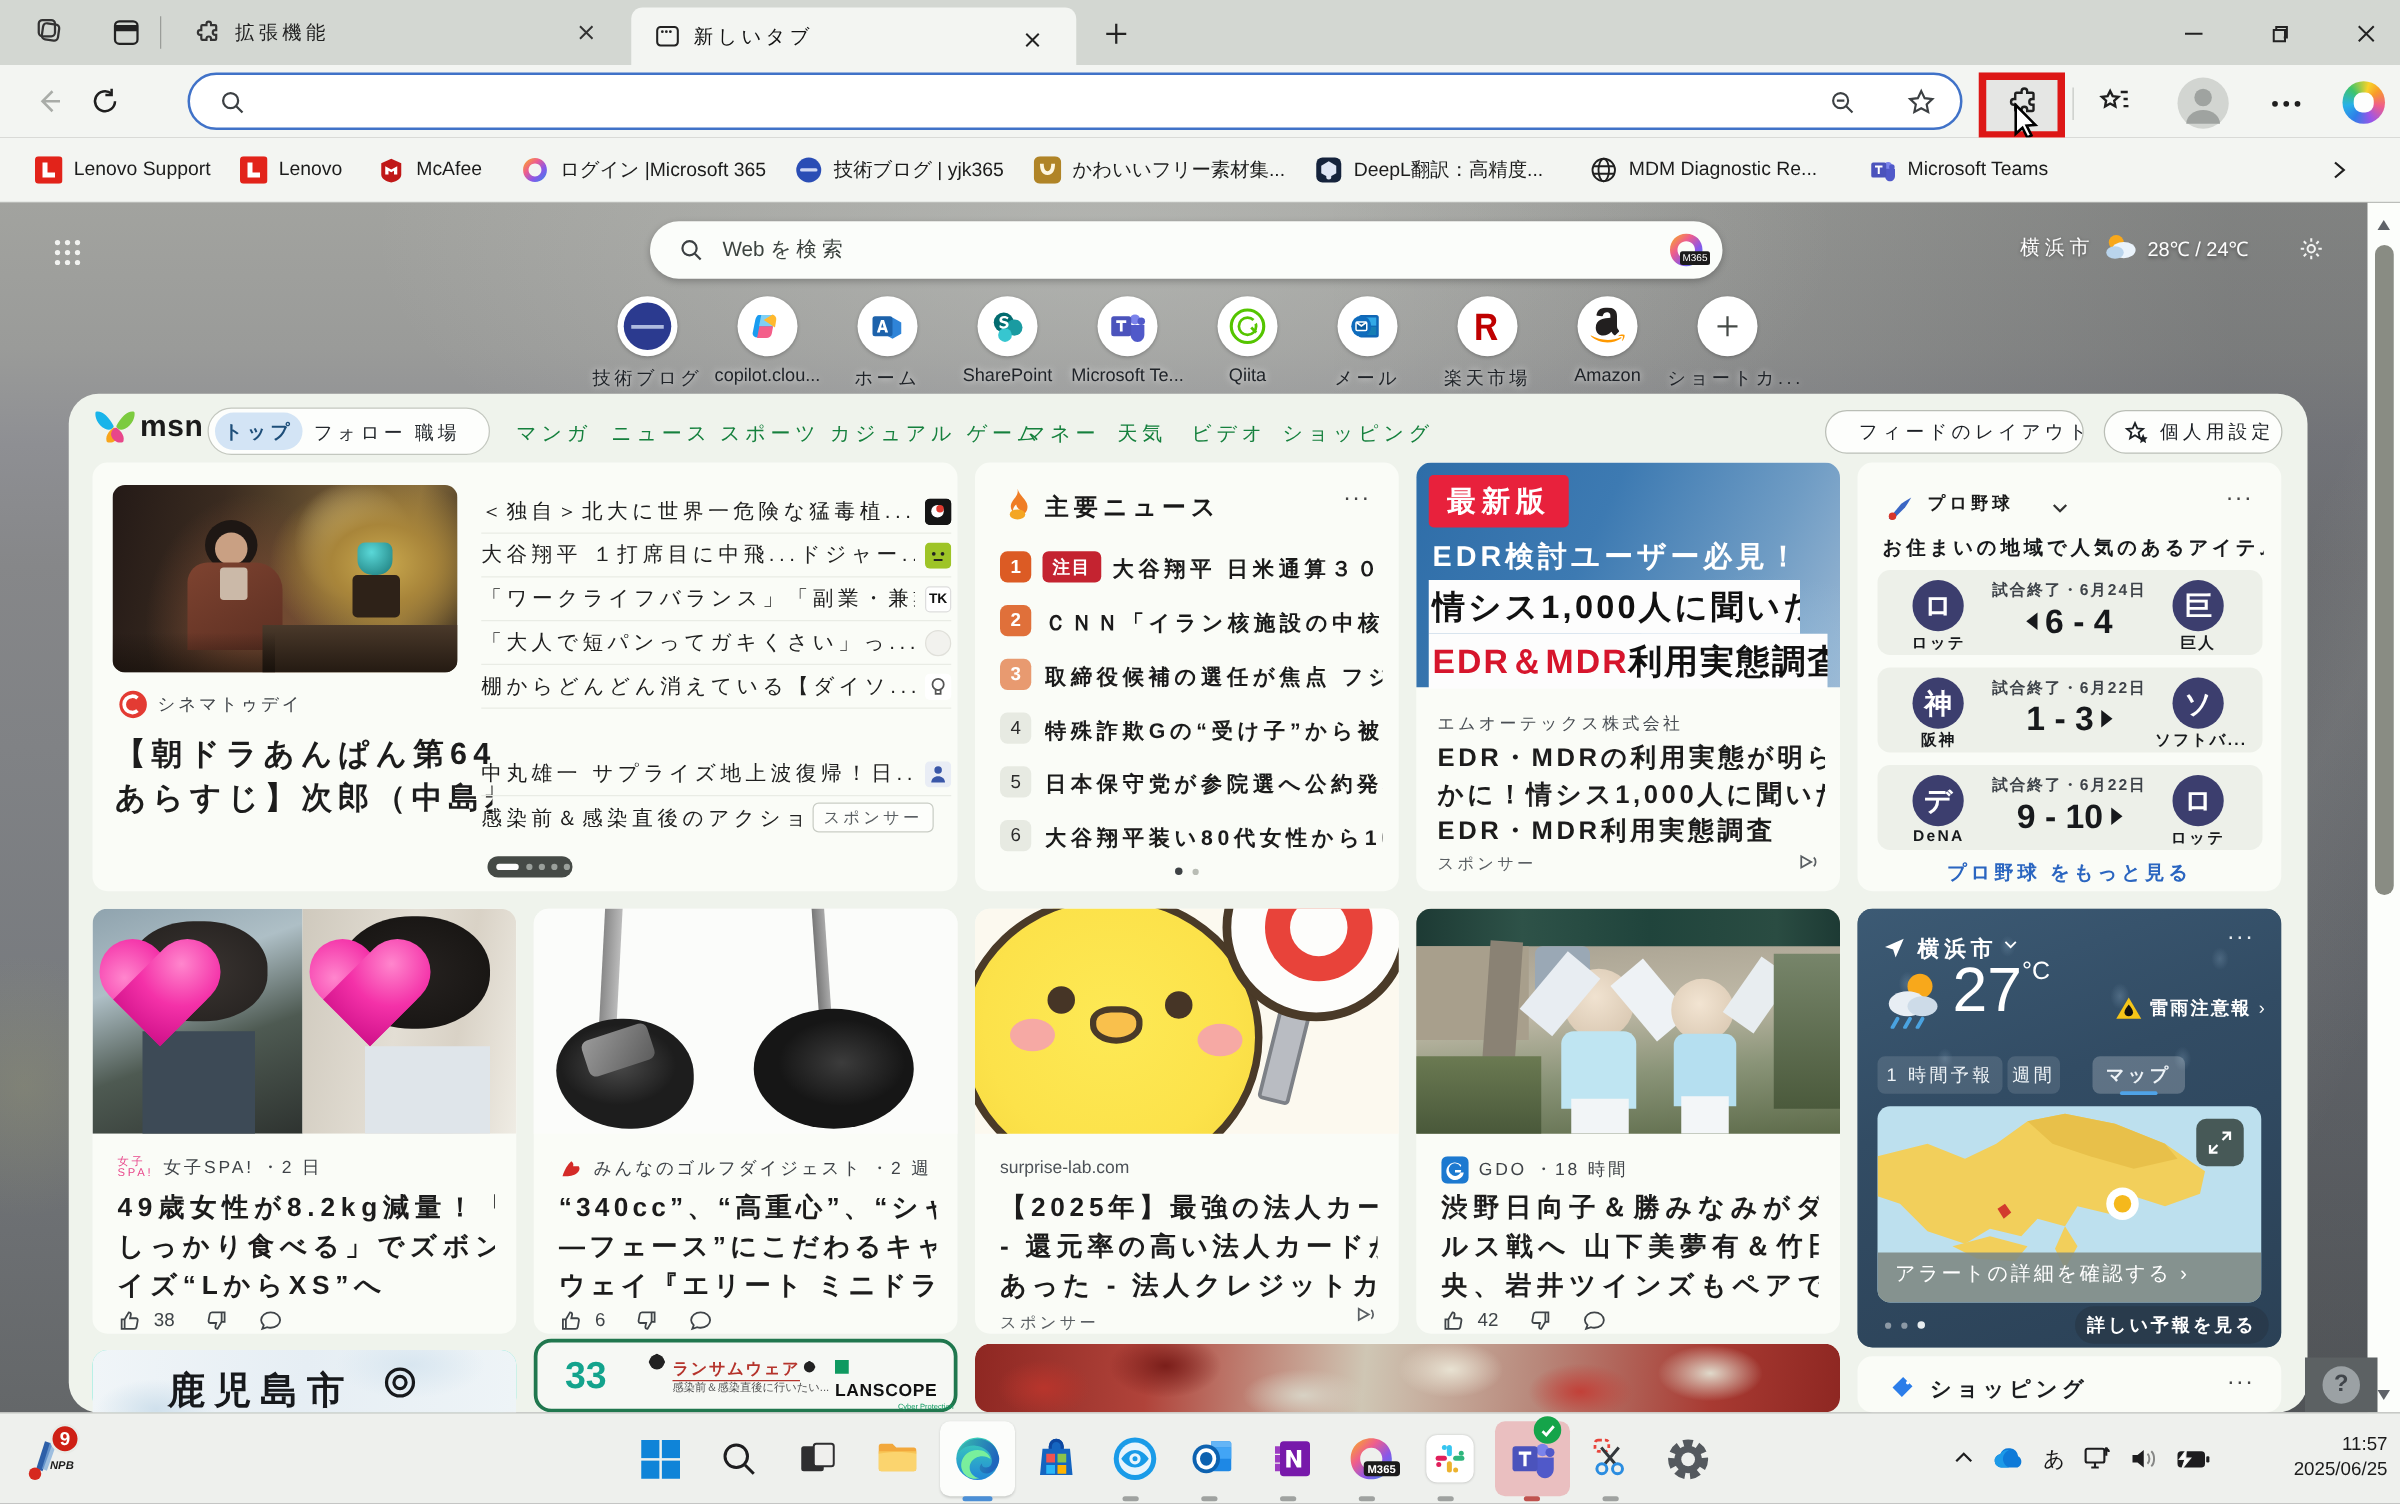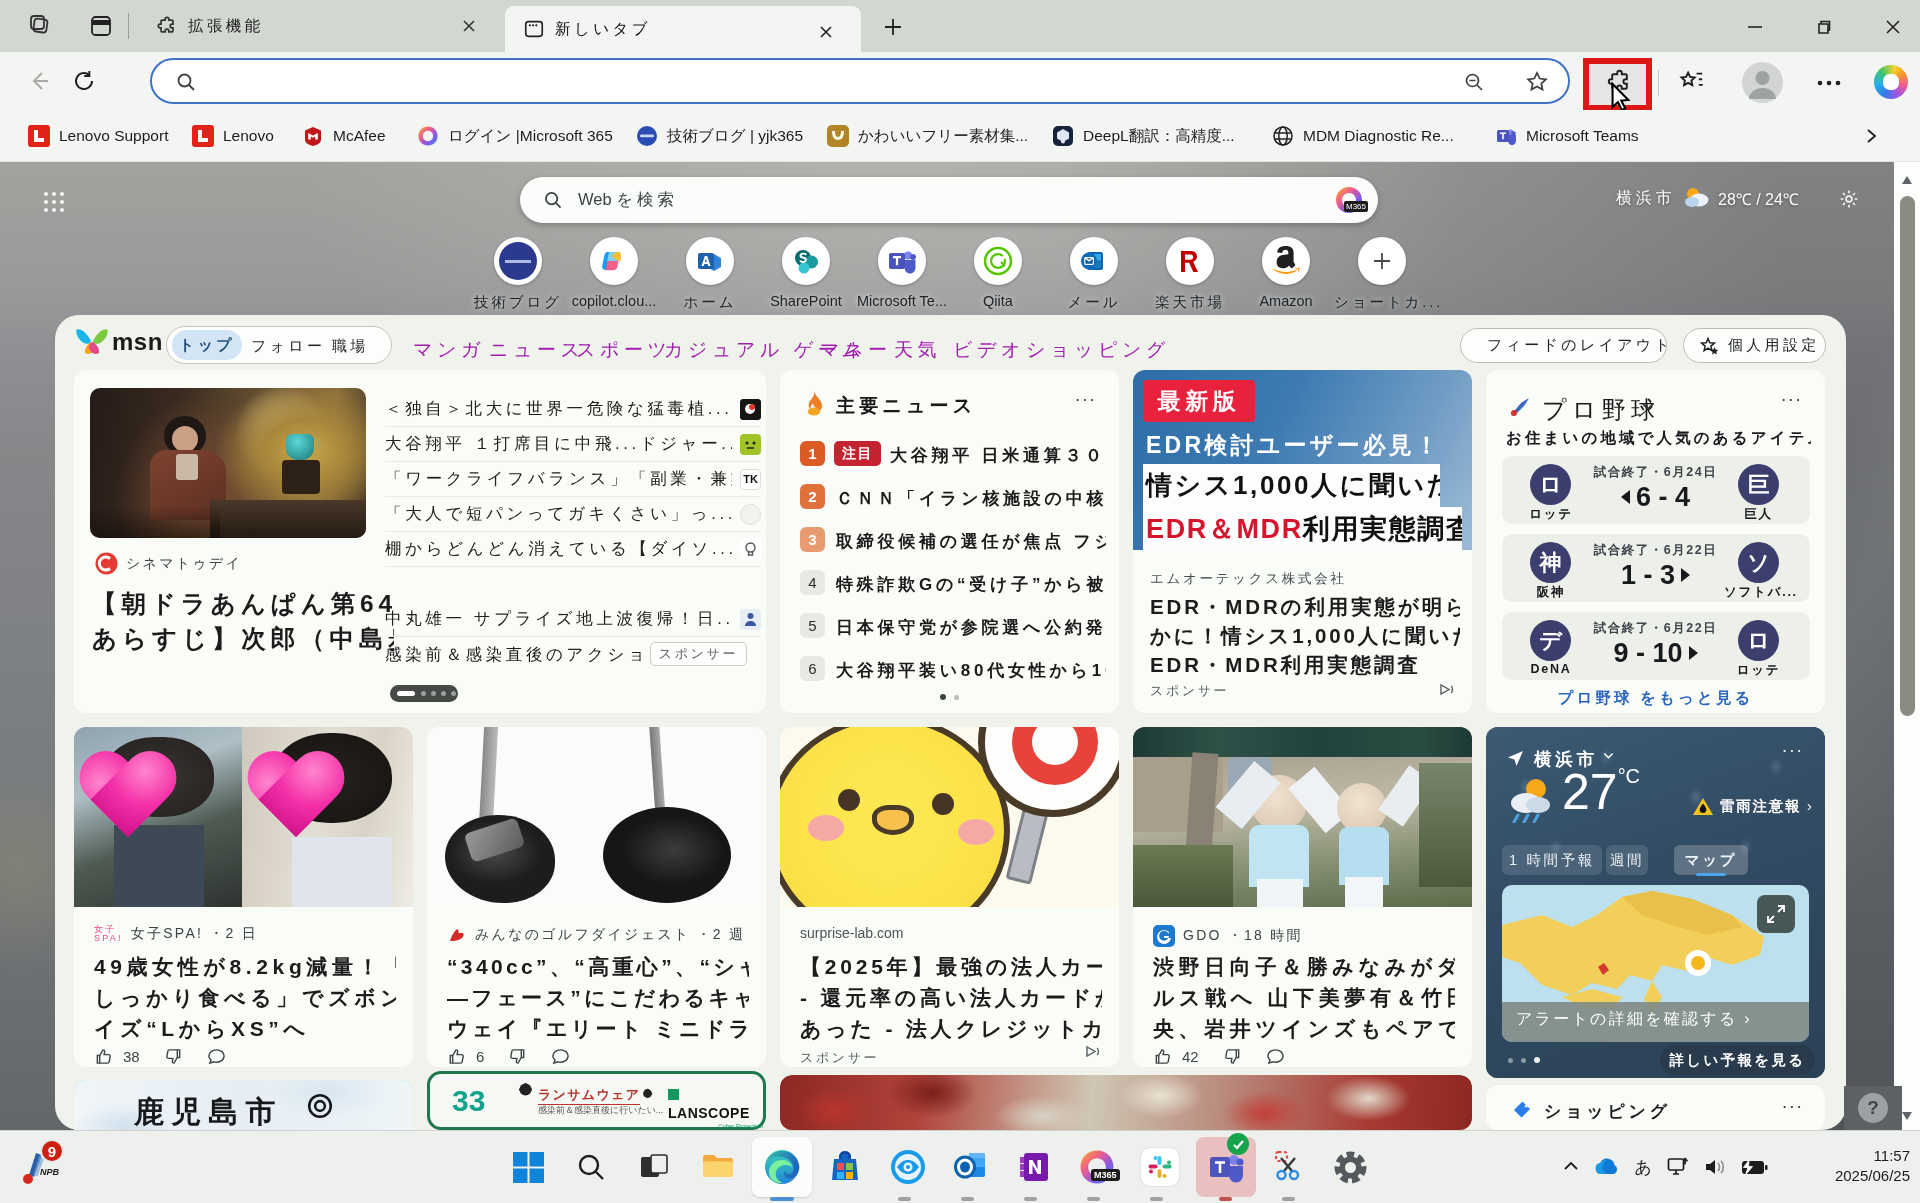--- a/index.html
+++ b/index.html
@@ -34,21 +34,21 @@
 #searchbox .ph{font-size:16.5px;color:#3d4440;margin-left:14px}
 
 .ql{position:absolute;top:75px;width:96px;text-align:center}
 .ql .cir{width:48px;height:48px;border-radius:50%;background:#fff;margin:0 auto;box-shadow:0 1px 3px rgba(0,0,0,.25);display:flex;align-items:center;justify-content:center}
 .ql .lb{margin-top:8px;font-size:14.5px;color:#202429;text-shadow:0 0 6px rgba(255,255,255,.8);white-space:nowrap}
 .jl{letter-spacing:.2em}
 
 #feed{position:absolute;left:55px;top:153px;width:1791px;height:815px;background:#eff3ec;border-radius:24px}
 .card{position:absolute;background:#fafcf7;border-radius:12px}
 
-.navlink{position:absolute;top:15px;font-size:19px;color:#a21caf;white-space:nowrap;letter-spacing:.24em}
+.navlink{position:absolute;top:15px;font-size:16px;color:#15803d;white-space:nowrap;letter-spacing:.24em}
 .hbtn{position:absolute;top:13px;height:35px;border:1px solid #babeb6;border-radius:18px;background:#fdfefc;display:flex;align-items:center;font-size:15px;color:#1b1f24;letter-spacing:.22em;white-space:nowrap;overflow:hidden}
 
 .cimg{position:absolute;left:0;top:0;width:100%;height:180px;border-radius:12px 12px 0 0;overflow:hidden}
 .src{position:absolute;display:flex;align-items:center;font-size:14px;color:#3f4348;letter-spacing:.16em;white-space:nowrap}
 .src .si{margin-right:8px}
 .hl{position:absolute;font-weight:700;color:#1c1c1c;font-size:21px;line-height:31px;letter-spacing:.22em;white-space:nowrap;overflow:hidden}
 .acts{position:absolute;display:flex;align-items:center;gap:10px;color:#3f4448;font-size:15px}
 .acts svg{display:block}
 .nrow{position:absolute;left:311px;width:376px;height:35px;display:flex;align-items:center;border-bottom:1px solid #e9ece5}
 .nrow .t{font-size:16.5px;color:#202020;letter-spacing:.22em;white-space:nowrap;overflow:hidden;flex:1}
@@ -537,21 +537,21 @@
             <path d="M2 13V4l8 4.5z"></path>
             <path d="M12 5c2 1.5 2 5.5 0 7"></path>
           </svg>
     </div>
 
     <div class="card" style="left:1431px;top:55px;width:339px;height:343px">
       <svg class="abs" style="left:22px;top:24px" width="24" height="24" viewBox="0 0 24 24">
             <path d="M3 21l10-12 3-2 5-3-3 5-2 3L6 22z" fill="#3a66c4"></path>
             <circle cx="6" cy="19" r="3" fill="#d6362c"></circle>
           </svg>
-      <div class="abs" style="left:56px;top:24px;font-size:24px;font-weight:400;color:#191919;letter-spacing:.22em">プロ野球</div>
+      <div class="abs" style="left:56px;top:24px;font-size:14px;font-weight:700;color:#191919;letter-spacing:.22em">プロ野球</div>
       <svg class="abs" style="left:155px;top:31px" width="14" height="12" viewBox="0 0 14 12" fill="none" stroke="#333" stroke-width="1.8">
             <path d="M2 3l5 5 5-5"></path>
           </svg>
       <div class="abs" style="left:295px;top:14px;font-size:19px;color:#444;letter-spacing:2px">...</div>
       <div class="abs" style="left:20px;top:58px;font-size:15.5px;font-weight:700;color:#17191c;letter-spacing:.2em;white-space:nowrap;overflow:hidden;width:305px">お住まいの地域で人気のあるアイテム</div>
 
       <div class="scorebox" style="top:86px"></div>
       <div class="tcir" style="left:44px;top:94px">ロ</div>
           <div class="tlab" style="left:40px;top:136px;width:50px">ロッテ</div>
       <div class="gdate" style="left:0;top:94px">試合終了・6月24日</div>

